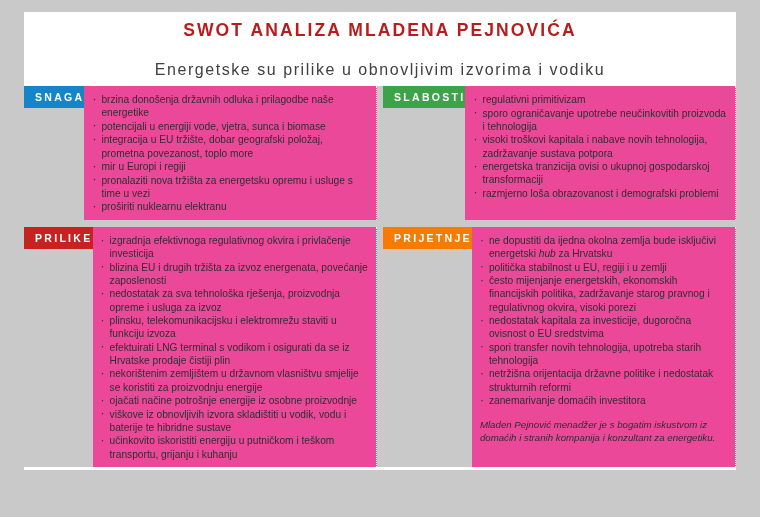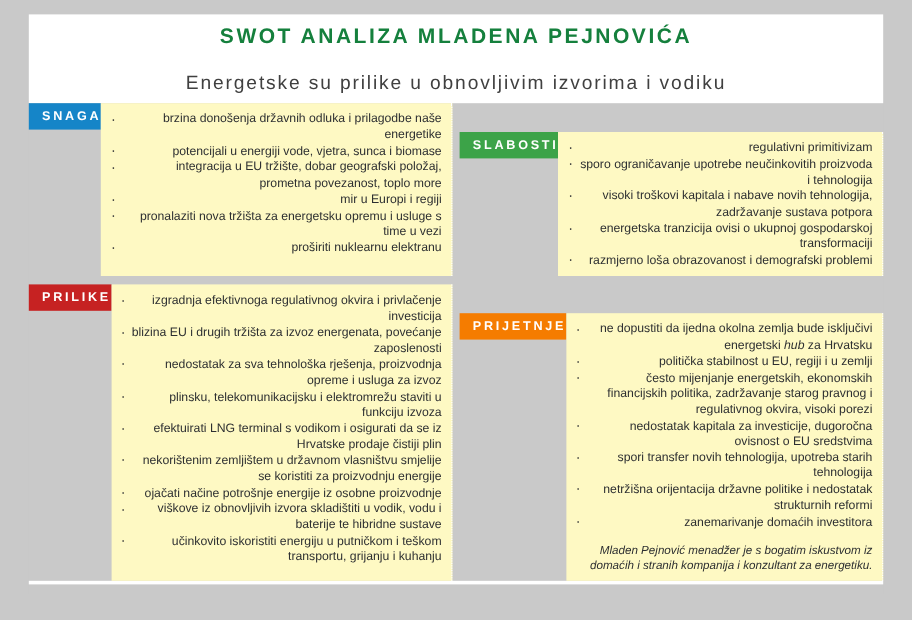--- a/index.html
+++ b/index.html
@@ -27,21 +27,21 @@
   
   .title-band {
     background: #ffffff;
     padding: 8px 0 7px 0;
     text-align: center;
   }
   .main-title {
     font-size: 17.5px;
     font-weight: bold;
     letter-spacing: 2.1px;
-    color: #15803d;
+    color: #b91c1c;
     line-height: 1.2;
     white-space: nowrap;
   }
   .sub-title {
     margin-top: 19px;
     font-size: 16px;
     font-weight: normal;
     letter-spacing: 1.55px;
     color: #404040;
     line-height: 1.2;
@@ -58,43 +58,42 @@
     display: flex;
     width: 100%;
   }
   .quad {
     width: 50%;
     box-sizing: border-box;
     display: flex;
     flex-direction: row;
   }
   .quad.left  { padding-right: 3px; }
-  .quad.right { padding-left: 3px; margin-top: 24px; }
+  .quad.right { padding-left: 3px; }
 
   .quad-header {
     height: 22px;
     display: flex;
     align-items: center;
     padding-left: 11px;
     box-sizing: border-box;
   }
   .quad-header .label {
     color: #ffffff;
     font-size: 10.5px;
     font-weight: bold;
     letter-spacing: 2.3px;
   }
 
   .quad-body {
     flex: 1;
-    background: #fef9c3;
+    background: #ec4899;
     box-sizing: border-box;
     padding: 7px 8px 6px 6px;
     position: relative;
-    text-align: right;
   }
   .quad.left .quad-body  { border-right: 1px dotted #ffffff; }
   .quad.right .quad-body { border-right: 1px dotted #ffffff; }
 
   ul.points {
     list-style: none;
     margin: 0;
     padding: 0;
   }
   ul.points li {

